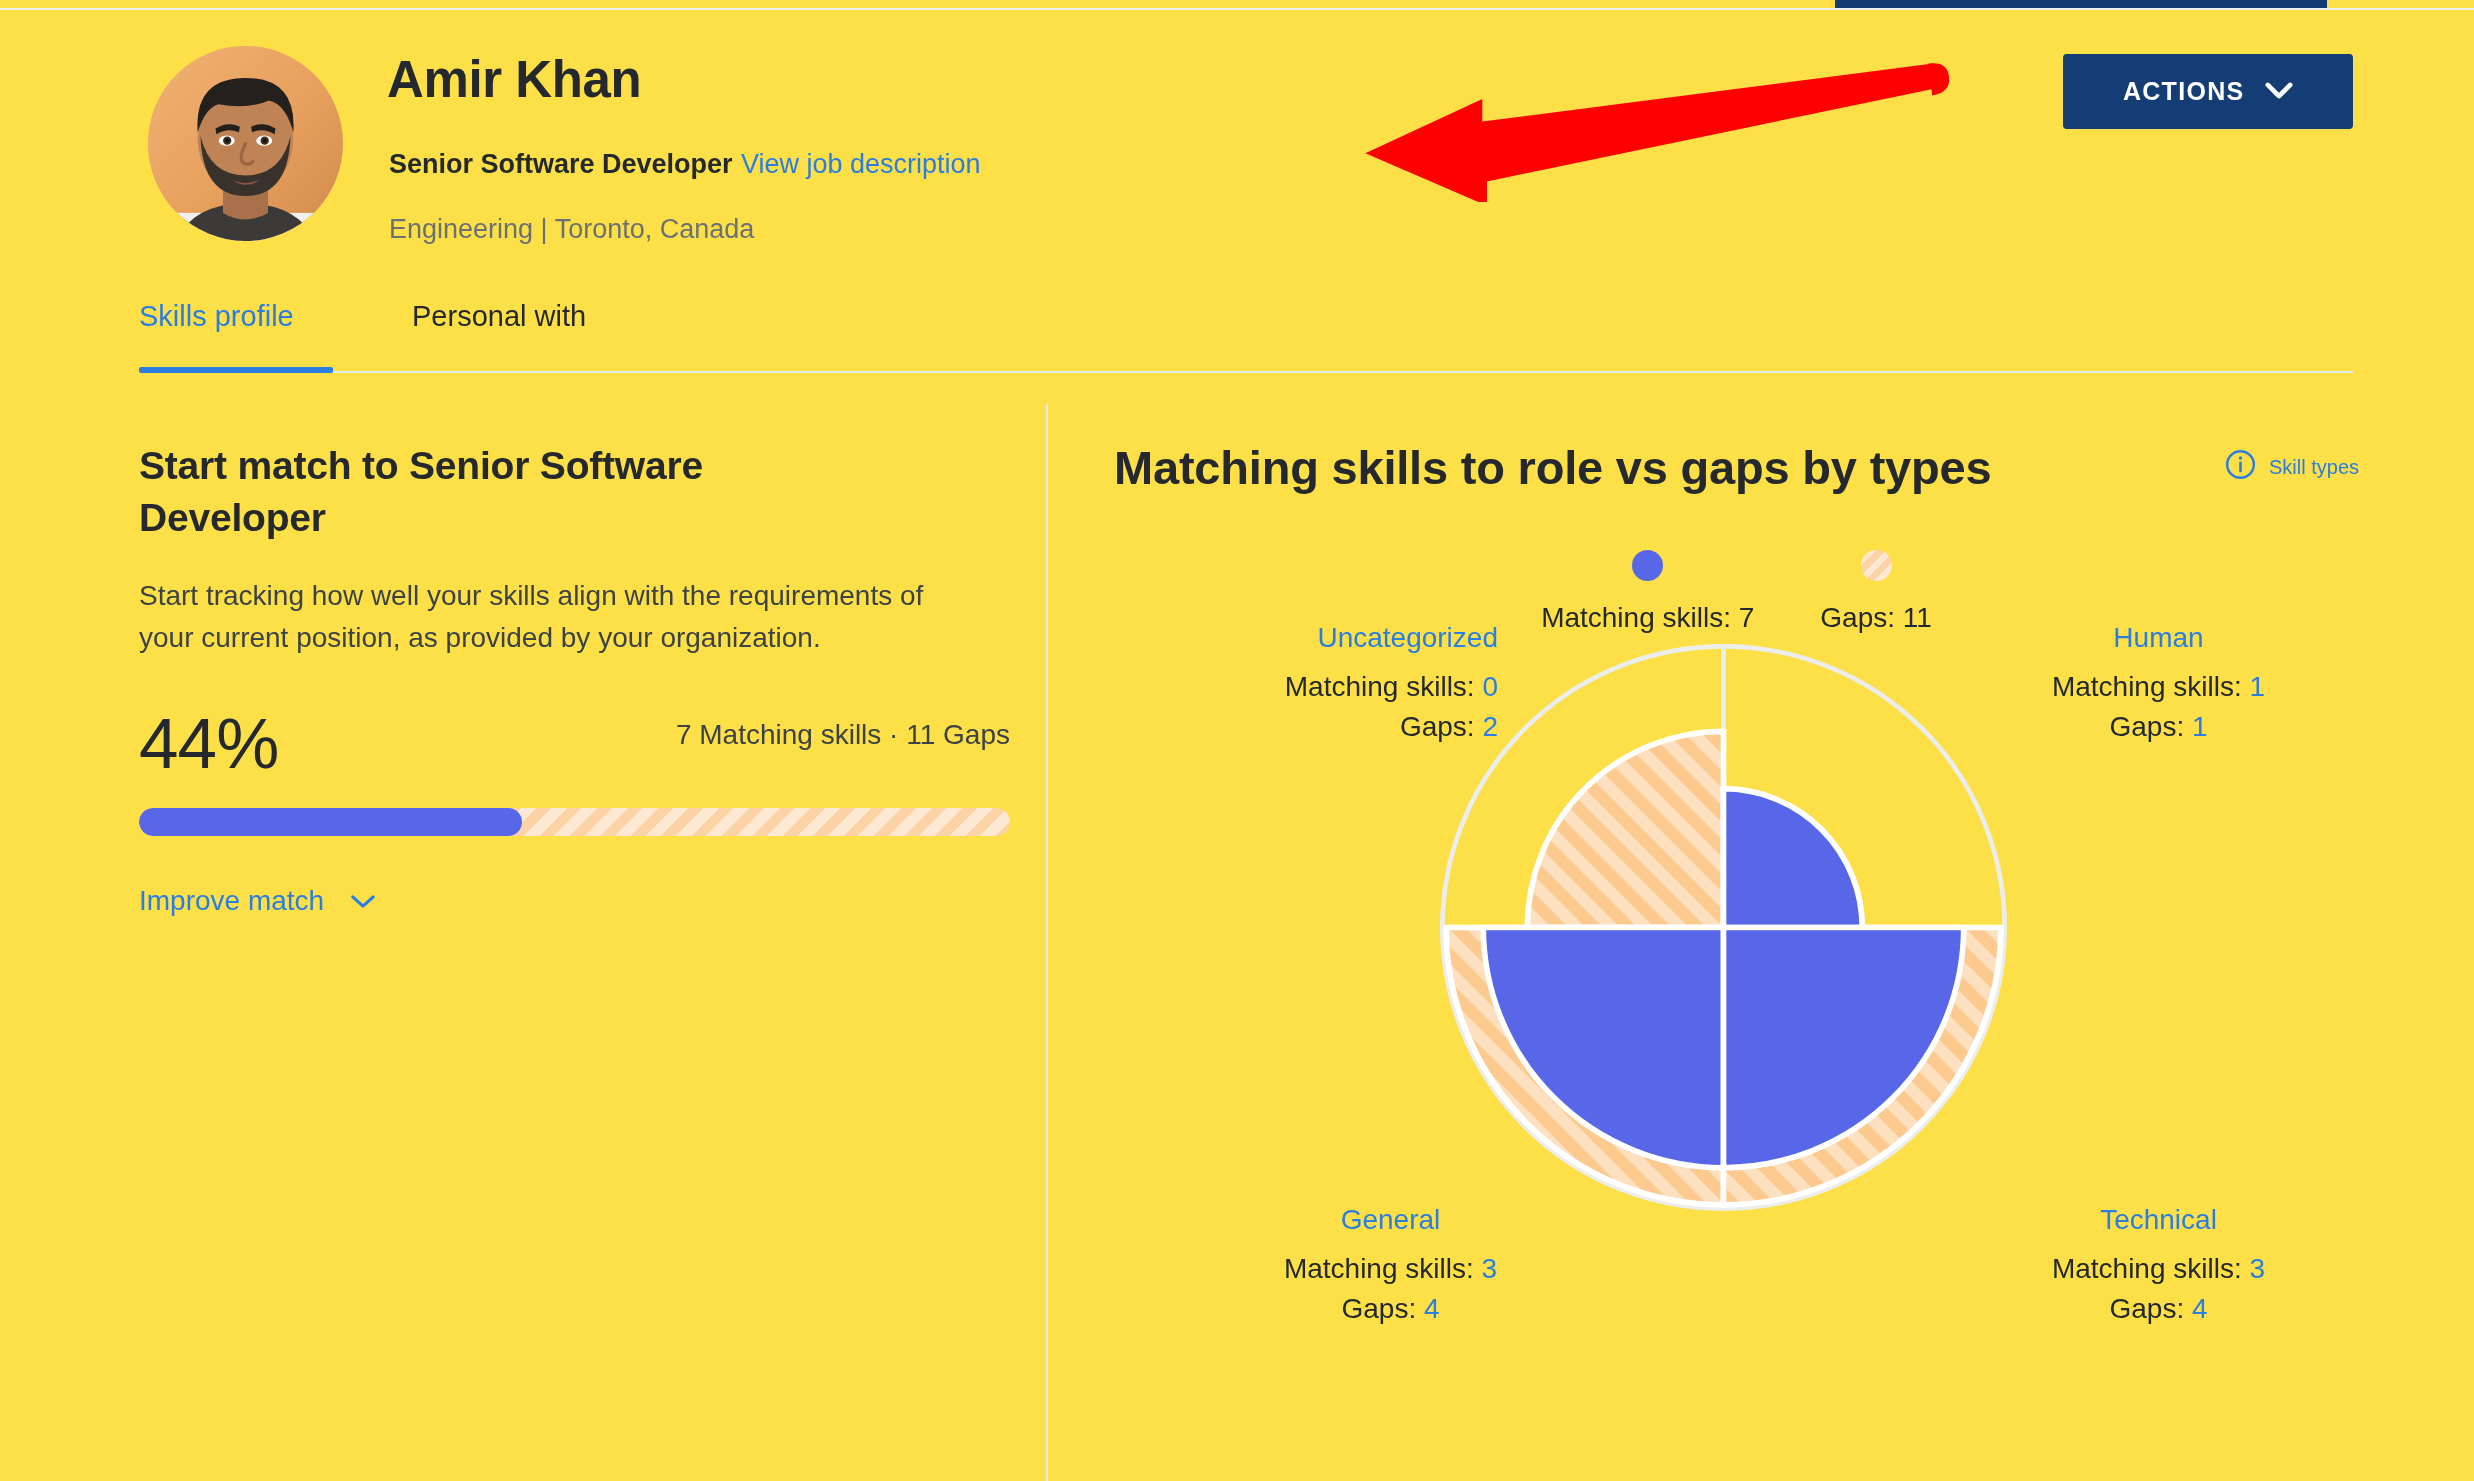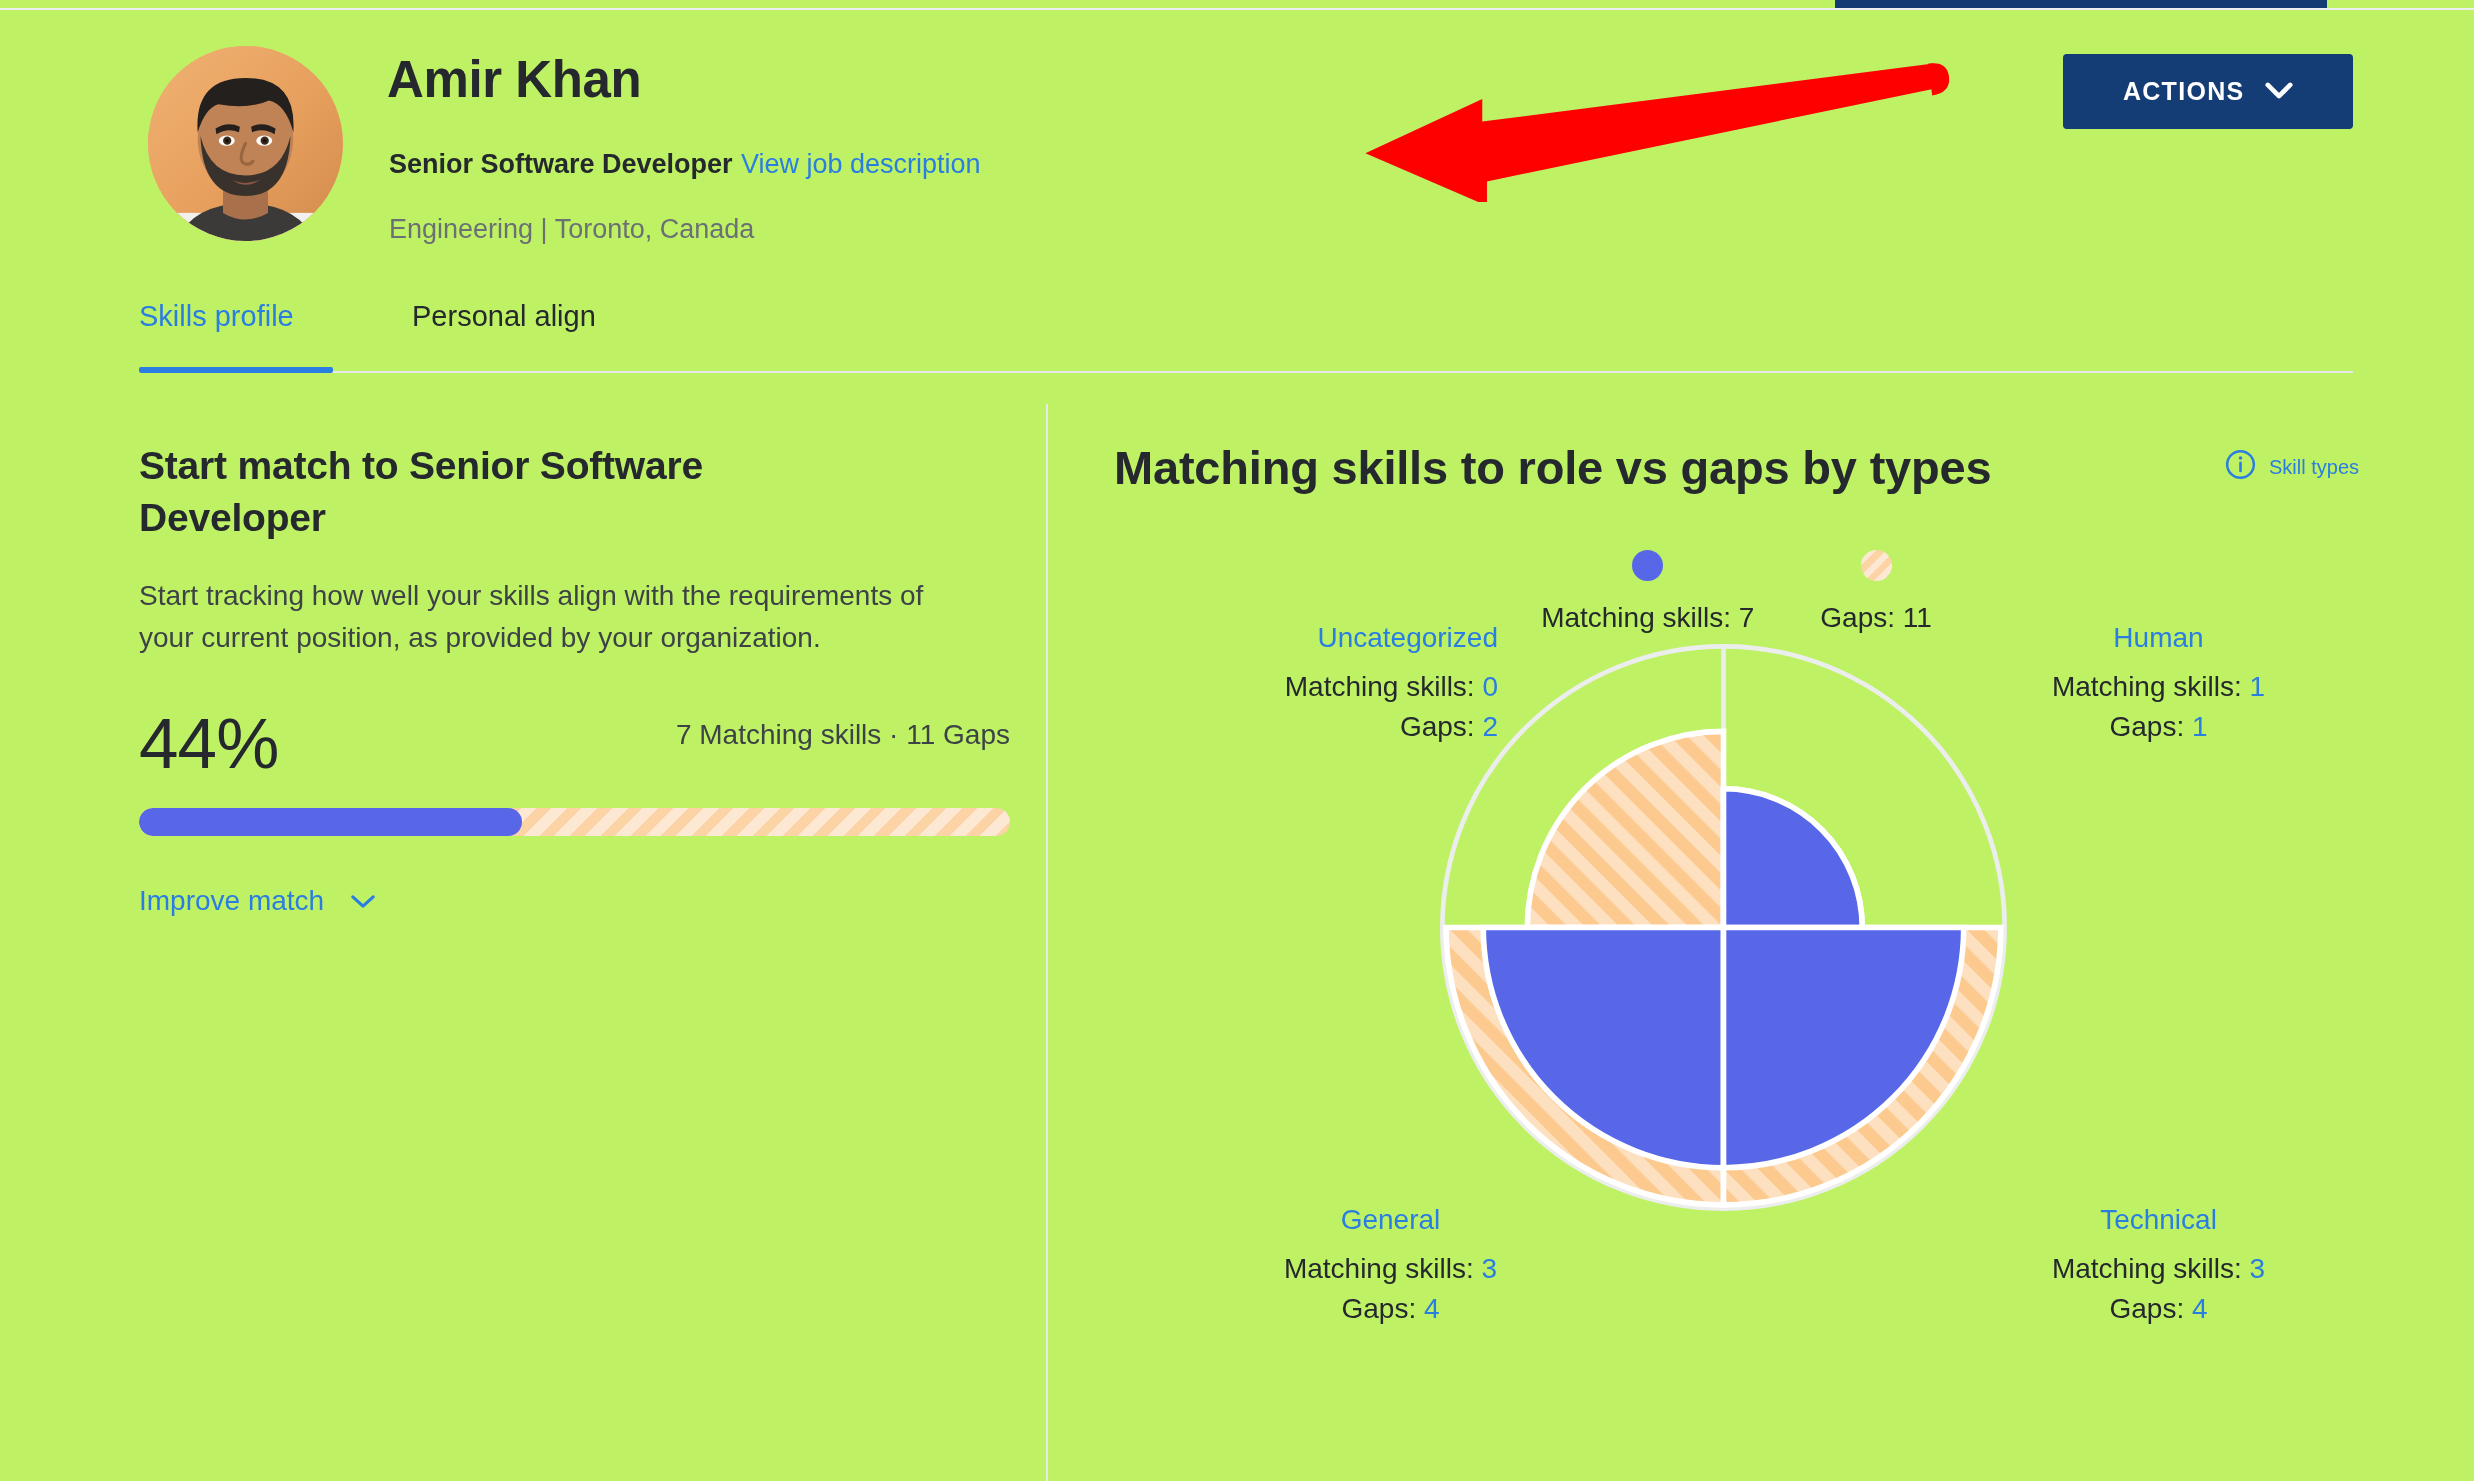--- a/index.html
+++ b/index.html
@@ -2,21 +2,21 @@
 <html style="font-size:15px"><head>
 <meta charset="utf-8">
 <style>
   * { box-sizing: border-box; margin: 0; padding: 0; }
   html, body {
     width: 2475px; height: 1481px;
     background: #ffffff;
     font-family: "Liberation Sans", sans-serif;
     overflow: hidden;
   }
-  #root { position: relative; width: 2475px; height: 1481px; background: #bef264; }
+  #root { position: relative; width: 2475px; height: 1481px; background: #fde047; }
 
   
   .top-strip {
     position: absolute; left: 1835px; top: 0; width: 492px; height: 8.4px;
     background: #123a73;
   }
   .top-hairline {
     position: absolute; left: 0; top: 8.4px; width: 2475px; height: 1.9px;
     background: #eceef0;
   }
@@ -244,21 +244,21 @@
 
     <svg class="arrow-annot" viewBox="0 0 820 170">
       <path d="M795 44 L313 106 L313 82 L188 140 L318 196 L318 170 L800 70 Z" fill="#ff0000" transform="translate(0,-22)"></path>
       <path d="M790 22 q20 -3 22 14 q2 17 -18 20 z" fill="#ff0000"></path>
     </svg>
   </div>
 
   <div class="tabs">
     <div class="tabs-rule"></div>
     <div class="tab tab-skills">Skills profile</div>
-    <div class="tab tab-personal">Personal align</div>
+    <div class="tab tab-personal">Personal with</div>
     <div class="tab-underline"></div>
   </div>
 
   <div class="col-divider"></div>
 
   <div class="left-col">
     <div class="left-title">Start match to Senior Software Developer</div>
     <div class="left-body">Start tracking how well your skills align with the requirements of your current position, as provided by your organization.</div>
 
     <div class="pct-row">

